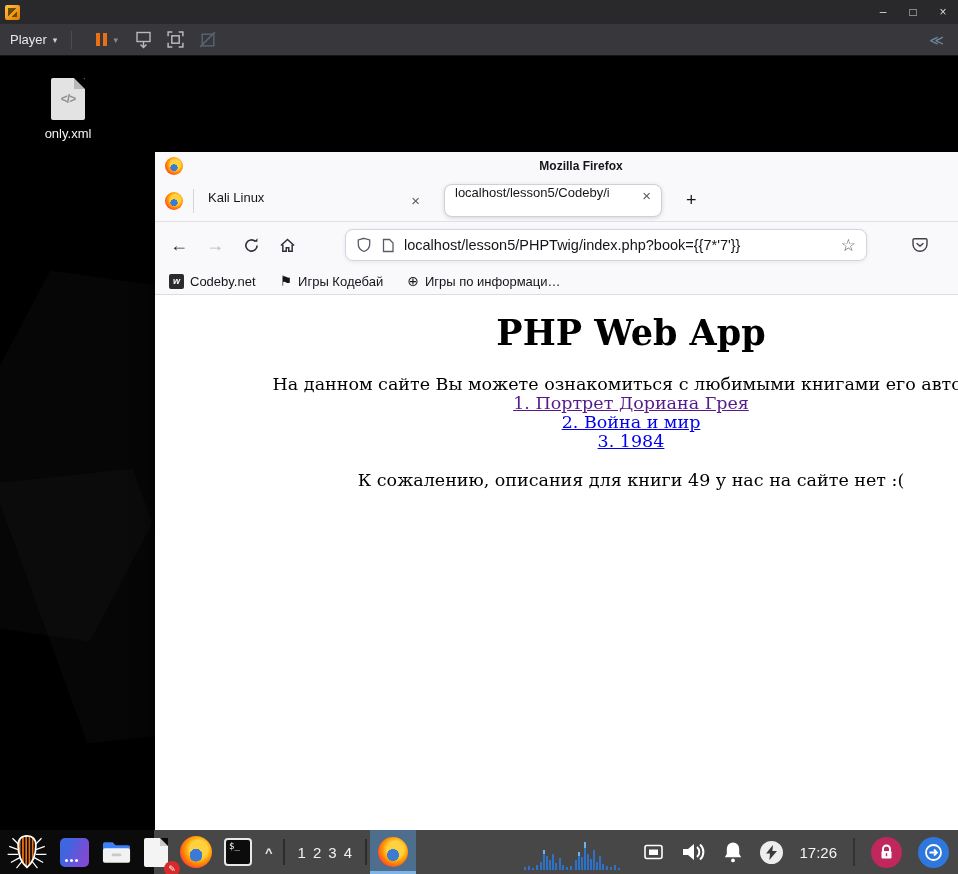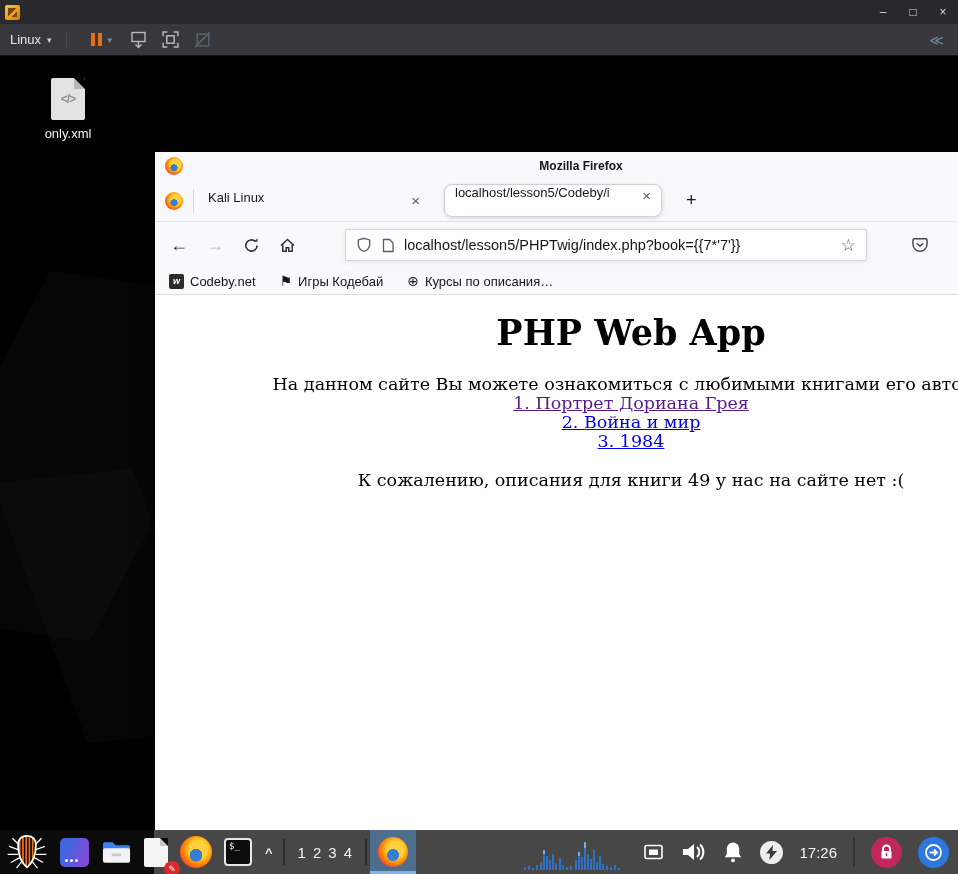--- a/index.html
+++ b/index.html
@@ -77,21 +77,21 @@
   .tab-active .tab-label { flex:1; position:relative; overflow:hidden; white-space:nowrap; }
   .tab-active .tab-label::after { content:""; position:absolute; right:0; top:0; bottom:0;
     width:30px; background:linear-gradient(to right, rgba(255,255,255,0), #fff 85%); }
   .newtab-btn { font-size:18px; color:#15141a; margin-left:16px; padding:2px 8px; }
 
   .ff-navbar { height:46px; background:#f9f9fb; display:flex; align-items:center; padding:0 10px; }
   .nav-btn { width:28px; height:28px; display:flex; align-items:center; justify-content:center;
     font-size:18px; color:#2f2f38; margin-right:8px; }
   .nav-btn.disabled { color:#b8b8c0; }
   .urlbar { margin-left:36px; width:522px; height:32px; background:#fff;
-    border:1px solid #d0d7e2; border-radius:2px; box-shadow:0 1px 4px rgba(0,0,0,.08);
+    border:1px solid #d0d7e2; border-radius:8px; box-shadow:0 1px 4px rgba(0,0,0,.08);
     display:flex; align-items:center; padding:0 10px; gap:9px; }
   .urlbar .value { flex:1; font-size:14.5px; color:#15141a; white-space:nowrap; overflow:hidden; }
   .url-icon { color:#5b5b66; display:flex; align-items:center; }
   .star-glyph { font-size:17px; color:#5b5b66; font-family:"DejaVu Sans", sans-serif; }
   .pocket-btn { margin-left:44px; color:#3f3f46; display:flex; align-items:center; }
 
   .ff-bookmarks { height:27px; background:#f9f9fb; display:flex; align-items:center;
     padding-left:14px; gap:24px; border-bottom:1px solid #dcdce1; }
   .bm-item { display:flex; align-items:center; gap:6px; font-size:13px; color:#15141a; }
   .bm-fav-codeby { width:15px; height:15px; background:#2b2b2b; border-radius:2px; color:#fff;
@@ -156,21 +156,21 @@
   <span class="vm-icon"></span>
   <div class="win-controls">
     <span class="win-btn">–</span>
     <span class="win-btn">□</span>
     <span class="win-btn">×</span>
   </div>
 </div>
 
 <div id="vmware-toolbar">
   <div class="player-menu">
-    <span>Linux</span>
+    <span>Player</span>
     <span class="player-caret">▾</span>
   </div>
   <span class="tb-sep"></span>
   <span class="pause-btn">
       <i></i>
       <i></i>
     </span>
   <span class="pause-caret">▾</span>
   <span class="tb-icon">
     <svg width="19" height="19" viewBox="0 0 19 19" fill="none" stroke="currentColor" stroke-width="1.4">
@@ -265,21 +265,21 @@
       <div class="bm-item">
         <span class="bm-fav-codeby">w</span>
         <span>Codeby.net</span>
       </div>
       <div class="bm-item">
         <span class="bm-glyph">⚑</span>
         <span>Игры Кодебай</span>
       </div>
       <div class="bm-item">
         <span class="bm-glyph">⊕</span>
-        <span>Курсы по описания…</span>
+        <span>Игры по информаци…</span>
       </div>
     </div>
 
     <div class="ff-content">
       <div class="page-wrap">
         <h1>PHP Web App</h1>
         <p class="page-intro">На данном сайте Вы можете ознакомиться с любимыми книгами его автора:</p>
         <a class="book-link link-visited">1. Портрет Дориана Грея</a>
         <a class="book-link link-new">2. Война и мир</a>
         <a class="book-link link-new">3. 1984</a>

